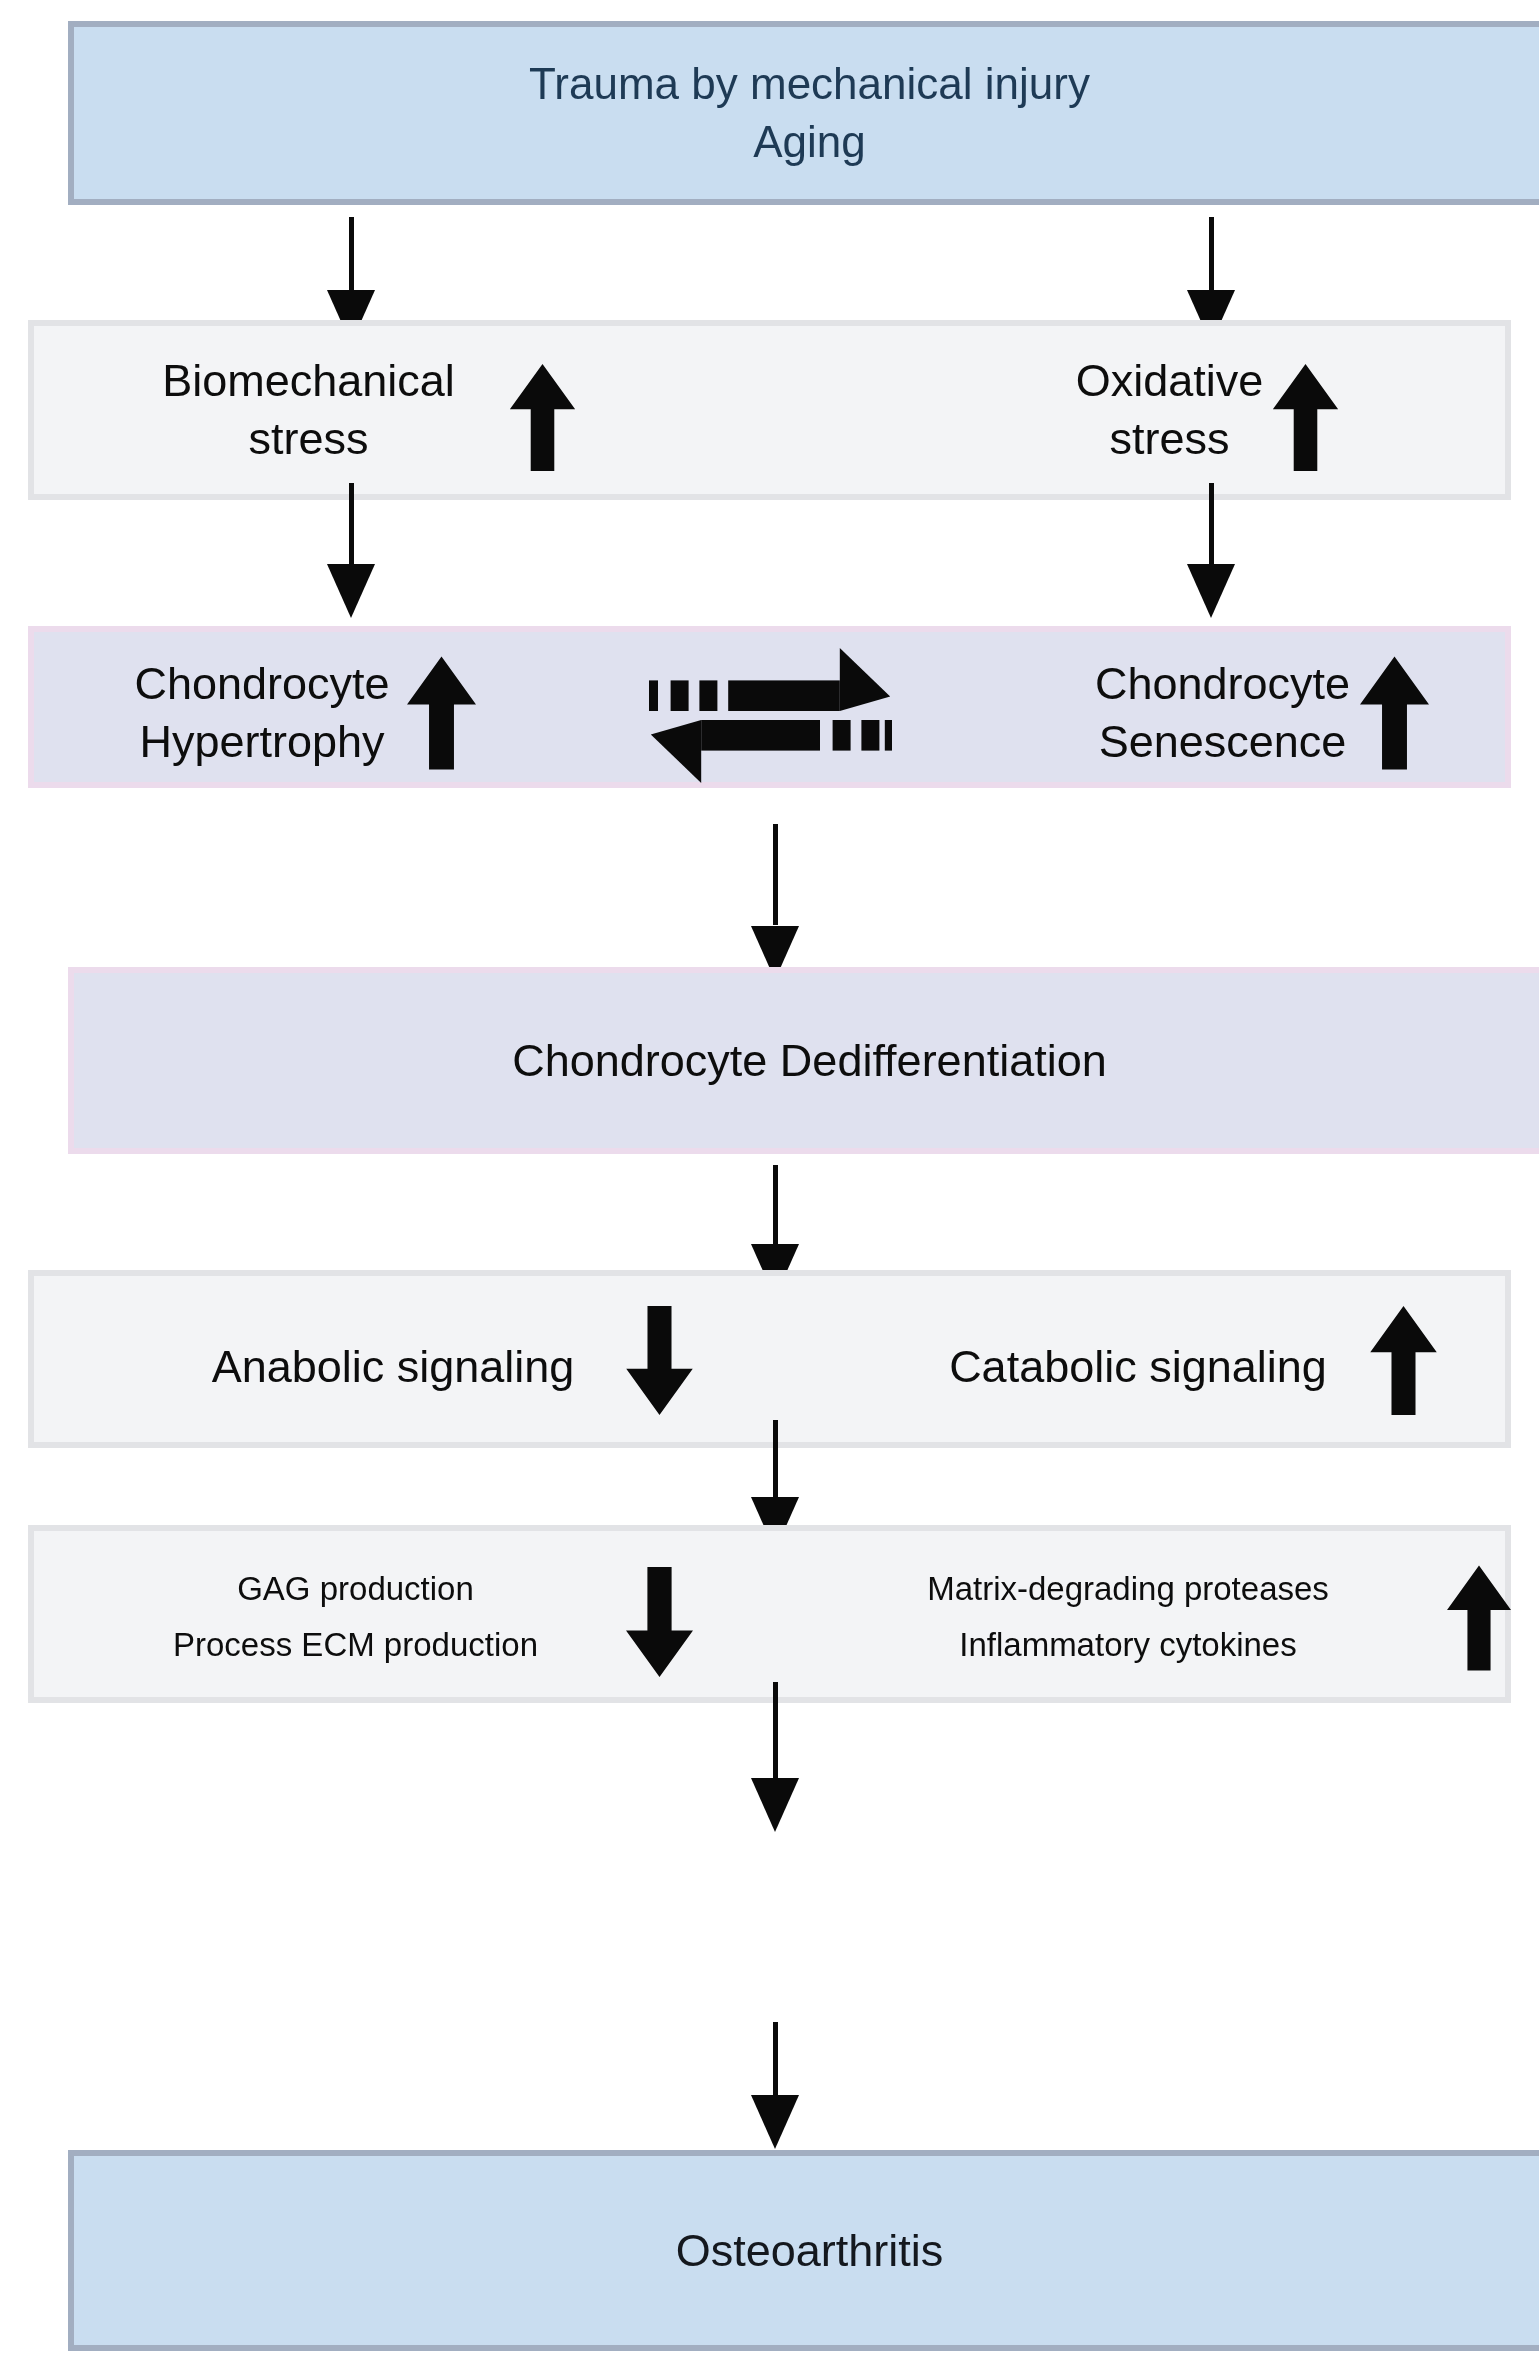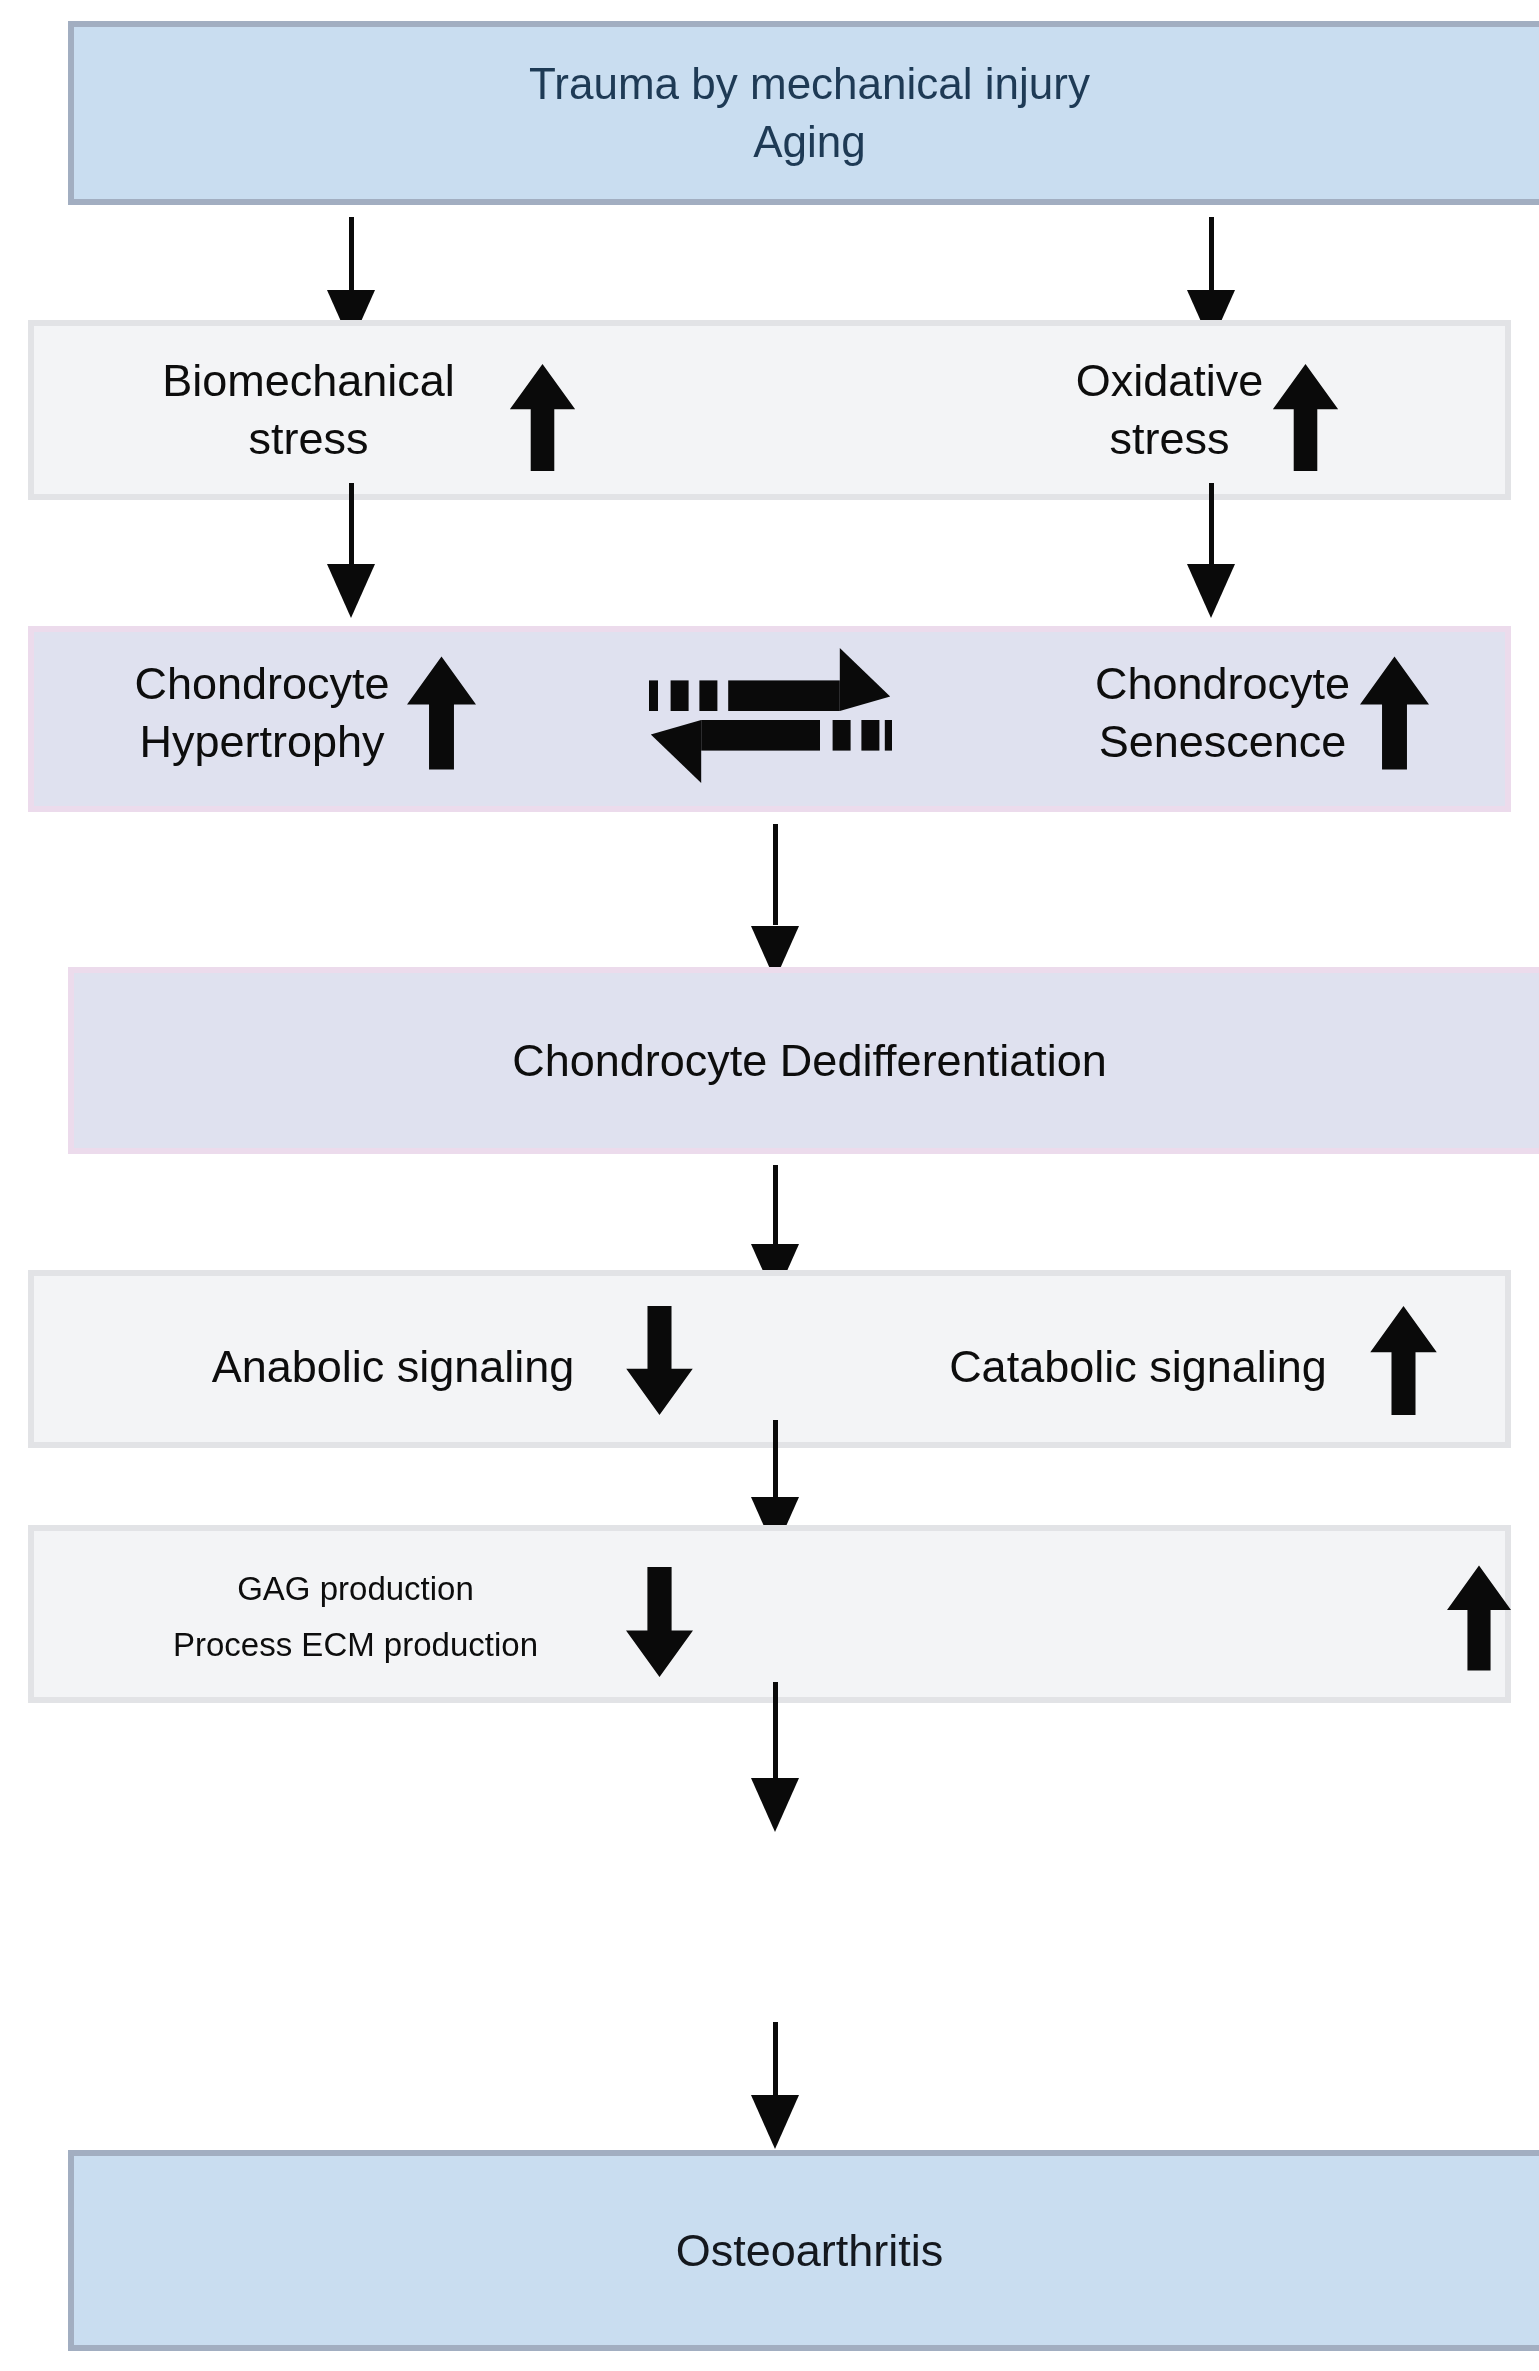--- a/index.html
+++ b/index.html
@@ -62,21 +62,21 @@
     </svg>
   <svg class="blockarrow" style="left:1270px;top:364px;" width="71" height="107" viewBox="0 0 72 118">
       <polygon points="36,0 72,50 49,50 49,118 23,118 23,50 0,50" fill="#0a0a0a"></polygon>
     </svg>
 
   <div class="cline" style="left:349px;top:483px;height:82px;"></div>
   <div class="chead" style="left:327px;top:564px;"></div>
   <div class="cline" style="left:1209px;top:483px;height:82px;"></div>
   <div class="chead" style="left:1187px;top:564px;"></div>
 
-  <div class="box lav" style="top:626px;height:186px;">
+  <div class="box lav" style="top:626px;height:162px;">
     <div class="tgroup t-big" style="left:31px;top:22.5px;width:394px;">
       <div>Chondrocyte</div>
       <div>Hypertrophy</div>
     </div>
     <div class="tgroup t-big" style="left:1001px;top:22.5px;width:375px;">
       <div>Chondrocyte</div>
       <div>Senescence</div>
     </div>
   </div>
   <svg class="blockarrow" style="left:407px;top:654px;" width="69" height="118" viewBox="0 0 72 118">
@@ -125,20 +125,24 @@
     </svg>
 
   <div class="cline" style="left:773px;top:1420px;height:79px;"></div>
   <div class="chead" style="left:751px;top:1497px;"></div>
 
   <div class="box gray" style="top:1525px;height:178px;">
     <div class="tgroup t-med" style="left:50px;top:30px;width:543px;">
       <div>GAG production</div>
       <div>Process ECM production</div>
     </div>
+    <div class="tgroup t-med" style="left:827px;top:30px;width:534px;">
+      <div>Matrix-degrading proteases</div>
+      <div>Inflammatory cytokines</div>
+    </div>
   </div>
   <svg class="blockarrow" style="left:626px;top:1565px;" width="67" height="114" viewBox="0 0 72 118">
       <polygon points="36,118 0,68 23,68 23,0 49,0 49,68 72,68" fill="#0a0a0a"></polygon>
     </svg>
   <svg class="blockarrow" style="left:1447px;top:1559px;" width="64" height="118" viewBox="0 0 72 118">
       <polygon points="36,0 72,50 49,50 49,118 23,118 23,50 0,50" fill="#0a0a0a"></polygon>
     </svg>
 
   <div class="cline" style="left:773px;top:1682px;height:98px;"></div>
   <div class="chead" style="left:751px;top:1778px;"></div>

